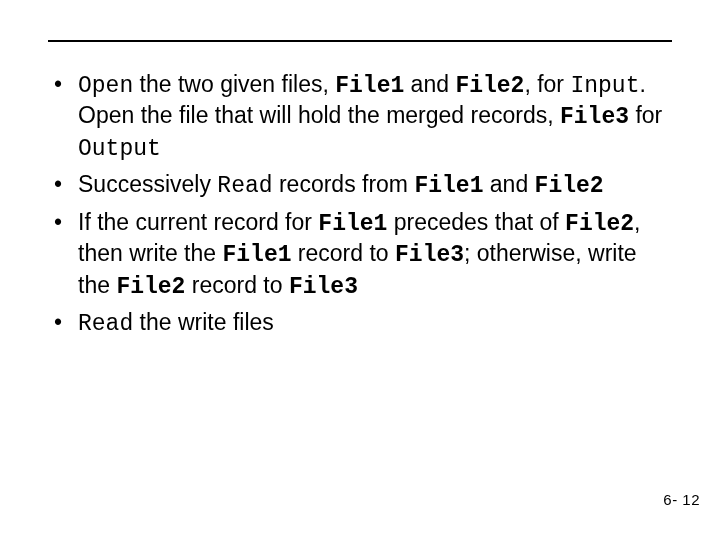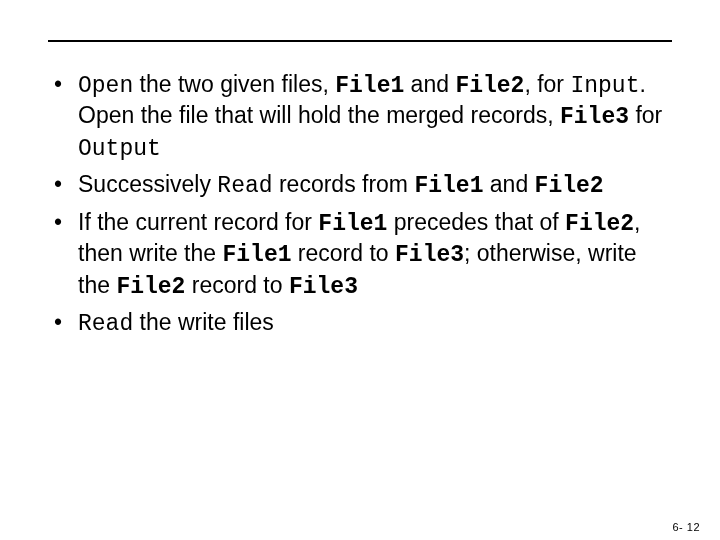--- a/index.html
+++ b/index.html
@@ -52,22 +52,22 @@
   .mono {
     font-family: "Courier New", Courier, monospace;
   }
   .mono-bold {
     font-family: "Courier New", Courier, monospace;
     font-weight: bold;
   }
   .footer {
     position: absolute;
     right: 20px;
-    bottom: 7px;
-    font-size: 11px;
+    bottom: 32px;
+    font-size: 15px;
     letter-spacing: 0.5px;
   }
 </style>
 </head>
 <body>
 
 <div class="slide">
 
   <hr class="rule">
 

